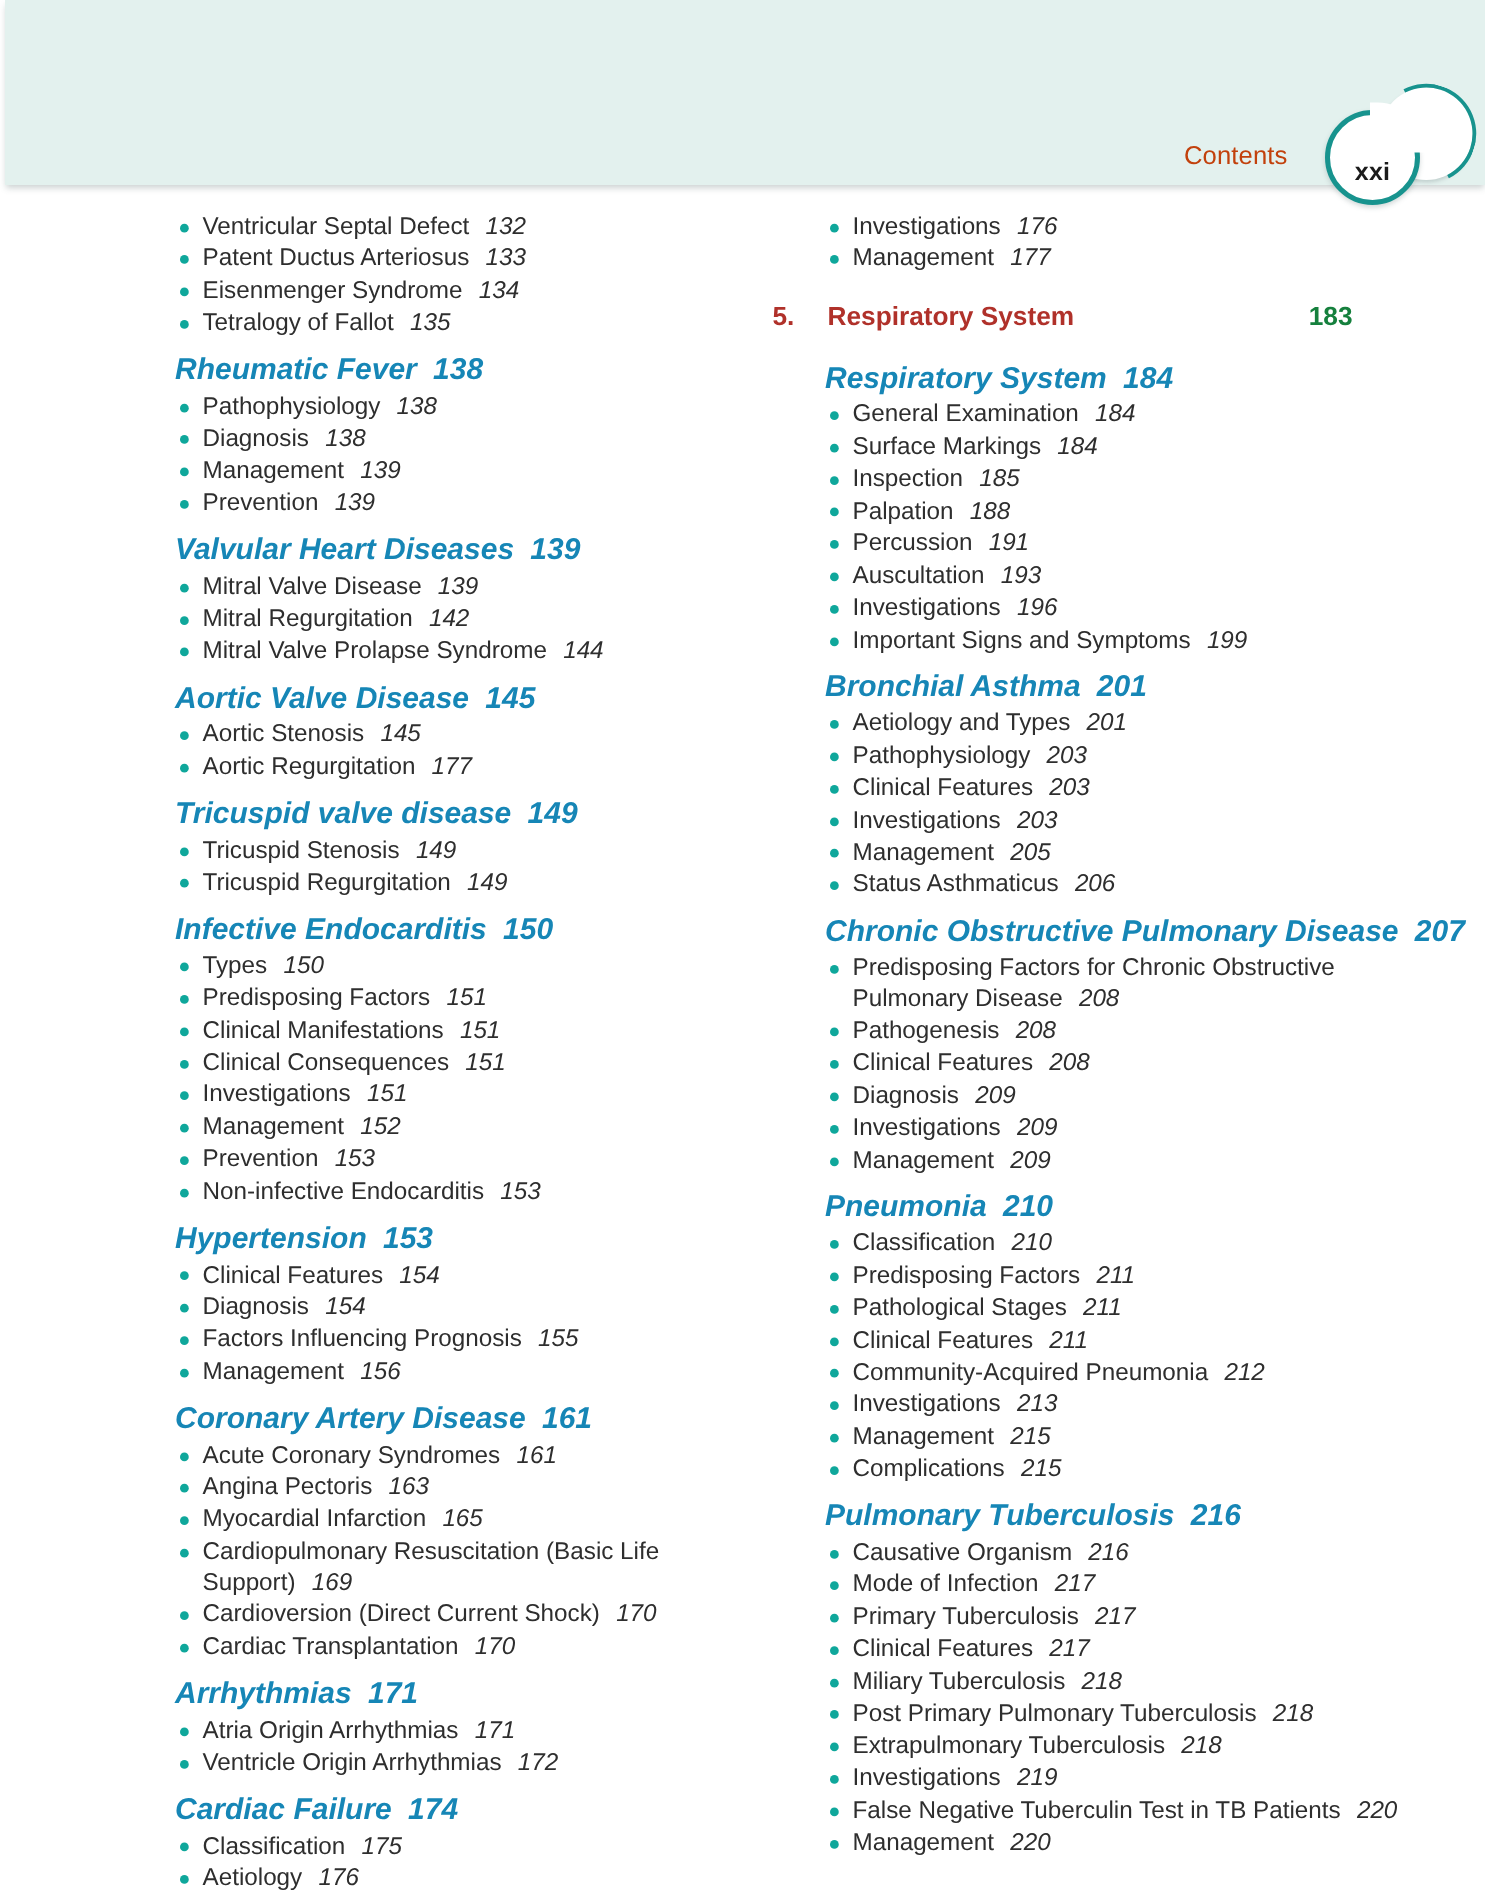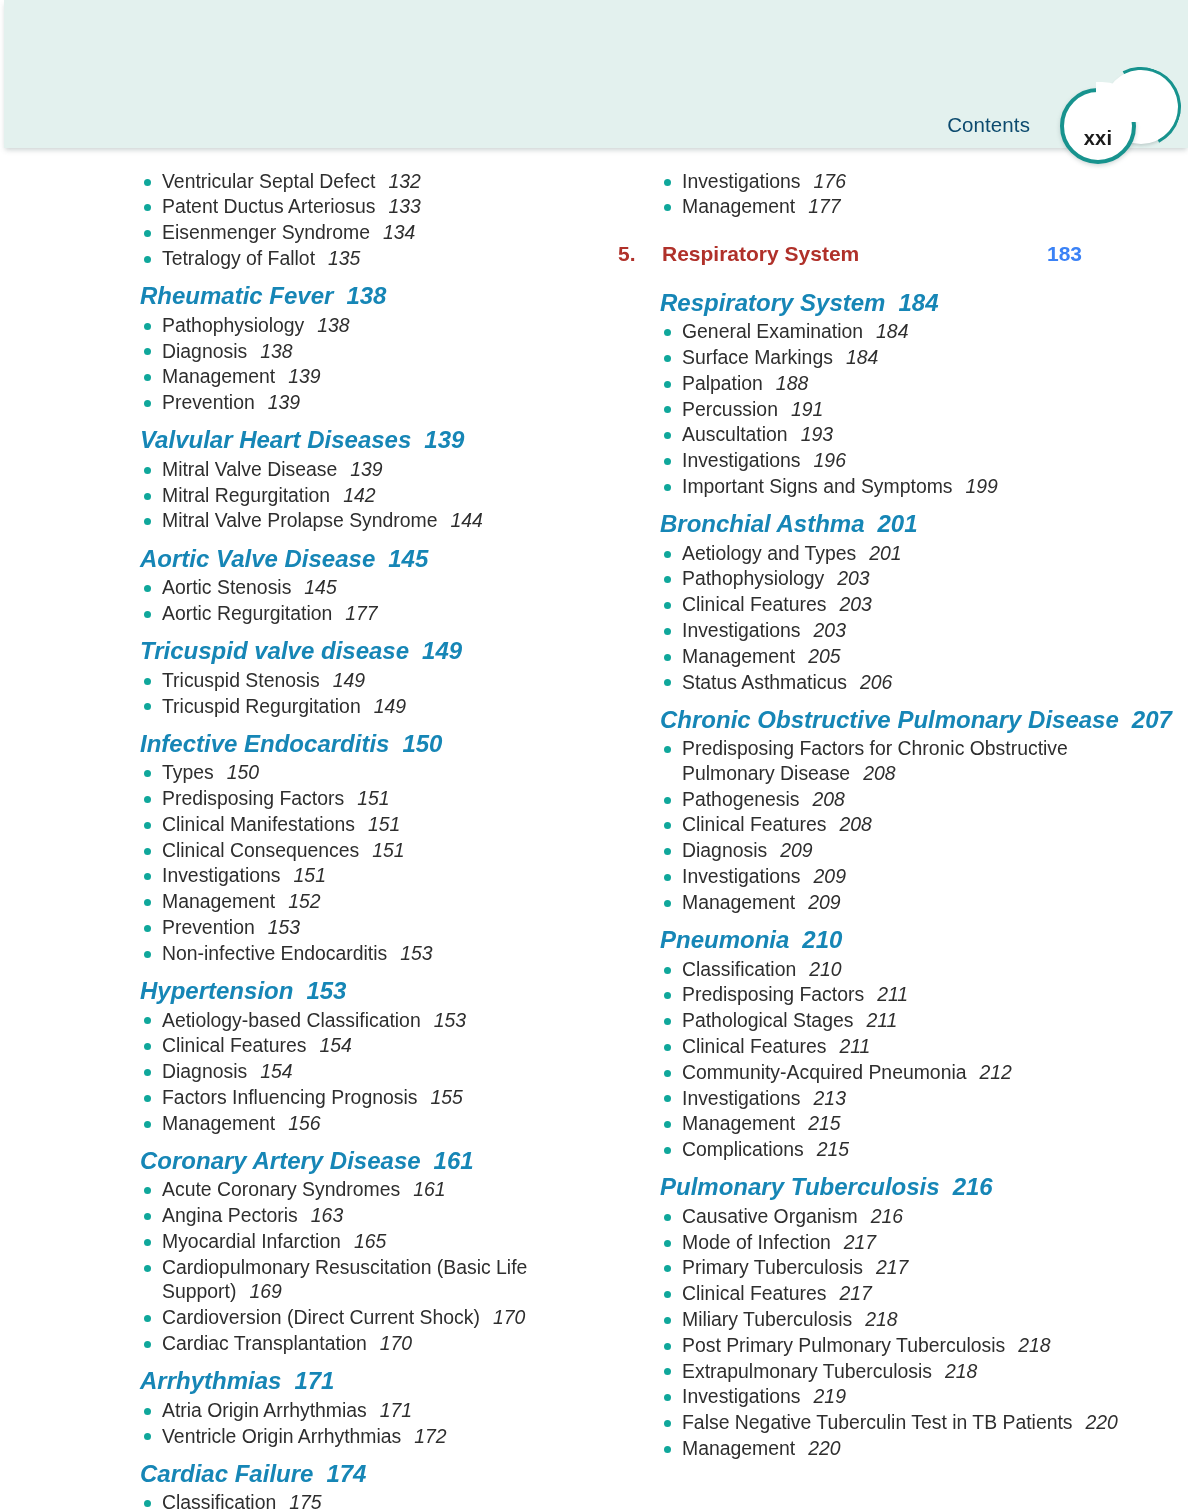--- a/index.html
+++ b/index.html
@@ -31,21 +31,21 @@
     right: 0;
     bottom: 0;
     height: 148px;
     width: 100%;
   }
   .contents-label {
     position: absolute;
     right: 158px;
     top: 113px;
     font-size: 20.5px;
-    color: #0c4a6e;
+    color: #c2410c;
     letter-spacing: 0.1px;
     white-space: nowrap;
   }
 
   
   .badge-wrap {
     position: absolute;
     right: 22px;
     top: 72px;
     width: 106px;
@@ -195,21 +195,21 @@
     font-weight: bold;
     color: #b0312a;
     white-space: nowrap;
   }
   .chapter .pg {
     position: absolute;
     right: 56px;
     top: 22px;
     font-size: 21px;
     font-weight: bold;
-    color: #3b82f6;
+    color: #15803d;
   }
   
   .col-right .sec-head,
   .col-right .item {
     margin-left: 42px;
   }
   .col-right .sec-head { margin-left: 42px; }
   .col-right .item { padding-left: 22px; }
   .col-right .chapter { margin-left: 0; }
 </style>
@@ -253,21 +253,20 @@
       <div class="sec-head"><span>Infective Endocarditis</span><span class="pg">150</span></div>
       <div class="item"><span class="bullet"></span><span class="label">Types</span><span class="pg">150</span></div>
       <div class="item"><span class="bullet"></span><span class="label">Predisposing Factors</span><span class="pg">151</span></div>
       <div class="item"><span class="bullet"></span><span class="label">Clinical Manifestations</span><span class="pg">151</span></div>
       <div class="item"><span class="bullet"></span><span class="label">Clinical Consequences</span><span class="pg">151</span></div>
       <div class="item"><span class="bullet"></span><span class="label">Investigations</span><span class="pg">151</span></div>
       <div class="item"><span class="bullet"></span><span class="label">Management</span><span class="pg">152</span></div>
       <div class="item"><span class="bullet"></span><span class="label">Prevention</span><span class="pg">153</span></div>
       <div class="item"><span class="bullet"></span><span class="label">Non-infective Endocarditis</span><span class="pg">153</span></div>
       <div class="sec-head"><span>Hypertension</span><span class="pg">153</span></div>
-      <div class="item"><span class="bullet"></span><span class="label">Aetiology-based Classification</span><span class="pg">153</span></div>
       <div class="item"><span class="bullet"></span><span class="label">Clinical Features</span><span class="pg">154</span></div>
       <div class="item"><span class="bullet"></span><span class="label">Diagnosis</span><span class="pg">154</span></div>
       <div class="item"><span class="bullet"></span><span class="label">Factors Influencing Prognosis</span><span class="pg">155</span></div>
       <div class="item"><span class="bullet"></span><span class="label">Management</span><span class="pg">156</span></div>
       <div class="sec-head"><span>Coronary Artery Disease</span><span class="pg">161</span></div>
       <div class="item"><span class="bullet"></span><span class="label">Acute Coronary Syndromes</span><span class="pg">161</span></div>
       <div class="item"><span class="bullet"></span><span class="label">Angina Pectoris</span><span class="pg">163</span></div>
       <div class="item"><span class="bullet"></span><span class="label">Myocardial Infarction</span><span class="pg">165</span></div>
       <div class="item"><span class="bullet"></span><span class="label">Cardiopulmonary Resuscitation (Basic Life Support)</span><span class="pg">169</span></div>
       <div class="item"><span class="bullet"></span><span class="label">Cardioversion (Direct Current Shock)</span><span class="pg">170</span></div>
@@ -283,20 +282,21 @@
       <div class="item"><span class="bullet"></span><span class="label">Investigations</span><span class="pg">176</span></div>
       <div class="item"><span class="bullet"></span><span class="label">Management</span><span class="pg">177</span></div>
       <div class="chapter">
         <span class="num">5.</span>
         <span class="title">Respiratory System</span>
         <span class="pg">183</span>
       </div>
       <div class="sec-head"><span>Respiratory System</span><span class="pg">184</span></div>
       <div class="item"><span class="bullet"></span><span class="label">General Examination</span><span class="pg">184</span></div>
       <div class="item"><span class="bullet"></span><span class="label">Surface Markings</span><span class="pg">184</span></div>
+      <div class="item"><span class="bullet"></span><span class="label">Inspection</span><span class="pg">185</span></div>
       <div class="item"><span class="bullet"></span><span class="label">Palpation</span><span class="pg">188</span></div>
       <div class="item"><span class="bullet"></span><span class="label">Percussion</span><span class="pg">191</span></div>
       <div class="item"><span class="bullet"></span><span class="label">Auscultation</span><span class="pg">193</span></div>
       <div class="item"><span class="bullet"></span><span class="label">Investigations</span><span class="pg">196</span></div>
       <div class="item"><span class="bullet"></span><span class="label">Important Signs and Symptoms</span><span class="pg">199</span></div>
       <div class="sec-head"><span>Bronchial Asthma</span><span class="pg">201</span></div>
       <div class="item"><span class="bullet"></span><span class="label">Aetiology and Types</span><span class="pg">201</span></div>
       <div class="item"><span class="bullet"></span><span class="label">Pathophysiology</span><span class="pg">203</span></div>
       <div class="item"><span class="bullet"></span><span class="label">Clinical Features</span><span class="pg">203</span></div>
       <div class="item"><span class="bullet"></span><span class="label">Investigations</span><span class="pg">203</span></div>

